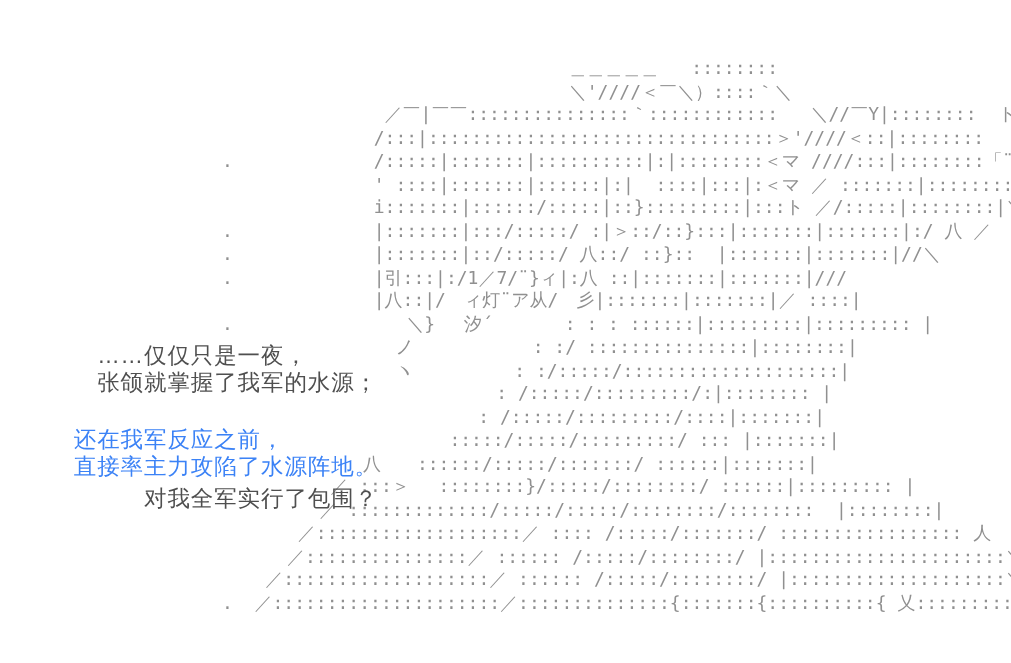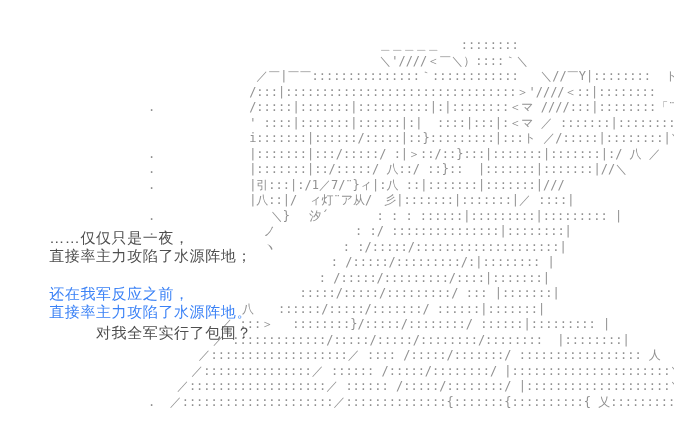--- a/index.html
+++ b/index.html
@@ -62,21 +62,21 @@
              八　　::::::/:::::/:::::::/ ::::::|:::::::|
           ／ :::＞　 ::::::::}/:::::/::::::::/ ::::::|::::::::: |
          ／ :::::::::::::/:::::/:::::/::::::::/::::::::  |::::::::|
        ／:::::::::::::::::::／ :::: /:::::/:::::::/ ::::::::::::::::: 人
       ／:::::::::::::::／ :::::: /:::::/::::::::/ |::::::::::::::::::::::＼
     ／:::::::::::::::::::／ :::::: /:::::/::::::::/ |::::::::::::::::::::＼
 .  ／:::::::::::::::::::::／::::::::::::::{:::::::{::::::::::{ 乂:::::::::::::::::::::＼</pre>
 
   <div class="dlg dlg-1" style="color: rgb(79, 79, 79);">
     <div>……仅仅只是一夜，</div>
-    <div>直接率主力攻陷了水源阵地；</div>
+    <div>张颌就掌握了我军的水源；</div>
   </div>
 
   <div class="dlg dlg-2" style="color: #3b82f6;">
     <div>还在我军反应之前，</div>
     <div>直接率主力攻陷了水源阵地。</div>
   </div>
 
   <div class="dlg dlg-3" style="color: rgb(79, 79, 79);">
     <div>对我全军实行了包围？</div>
   </div>

